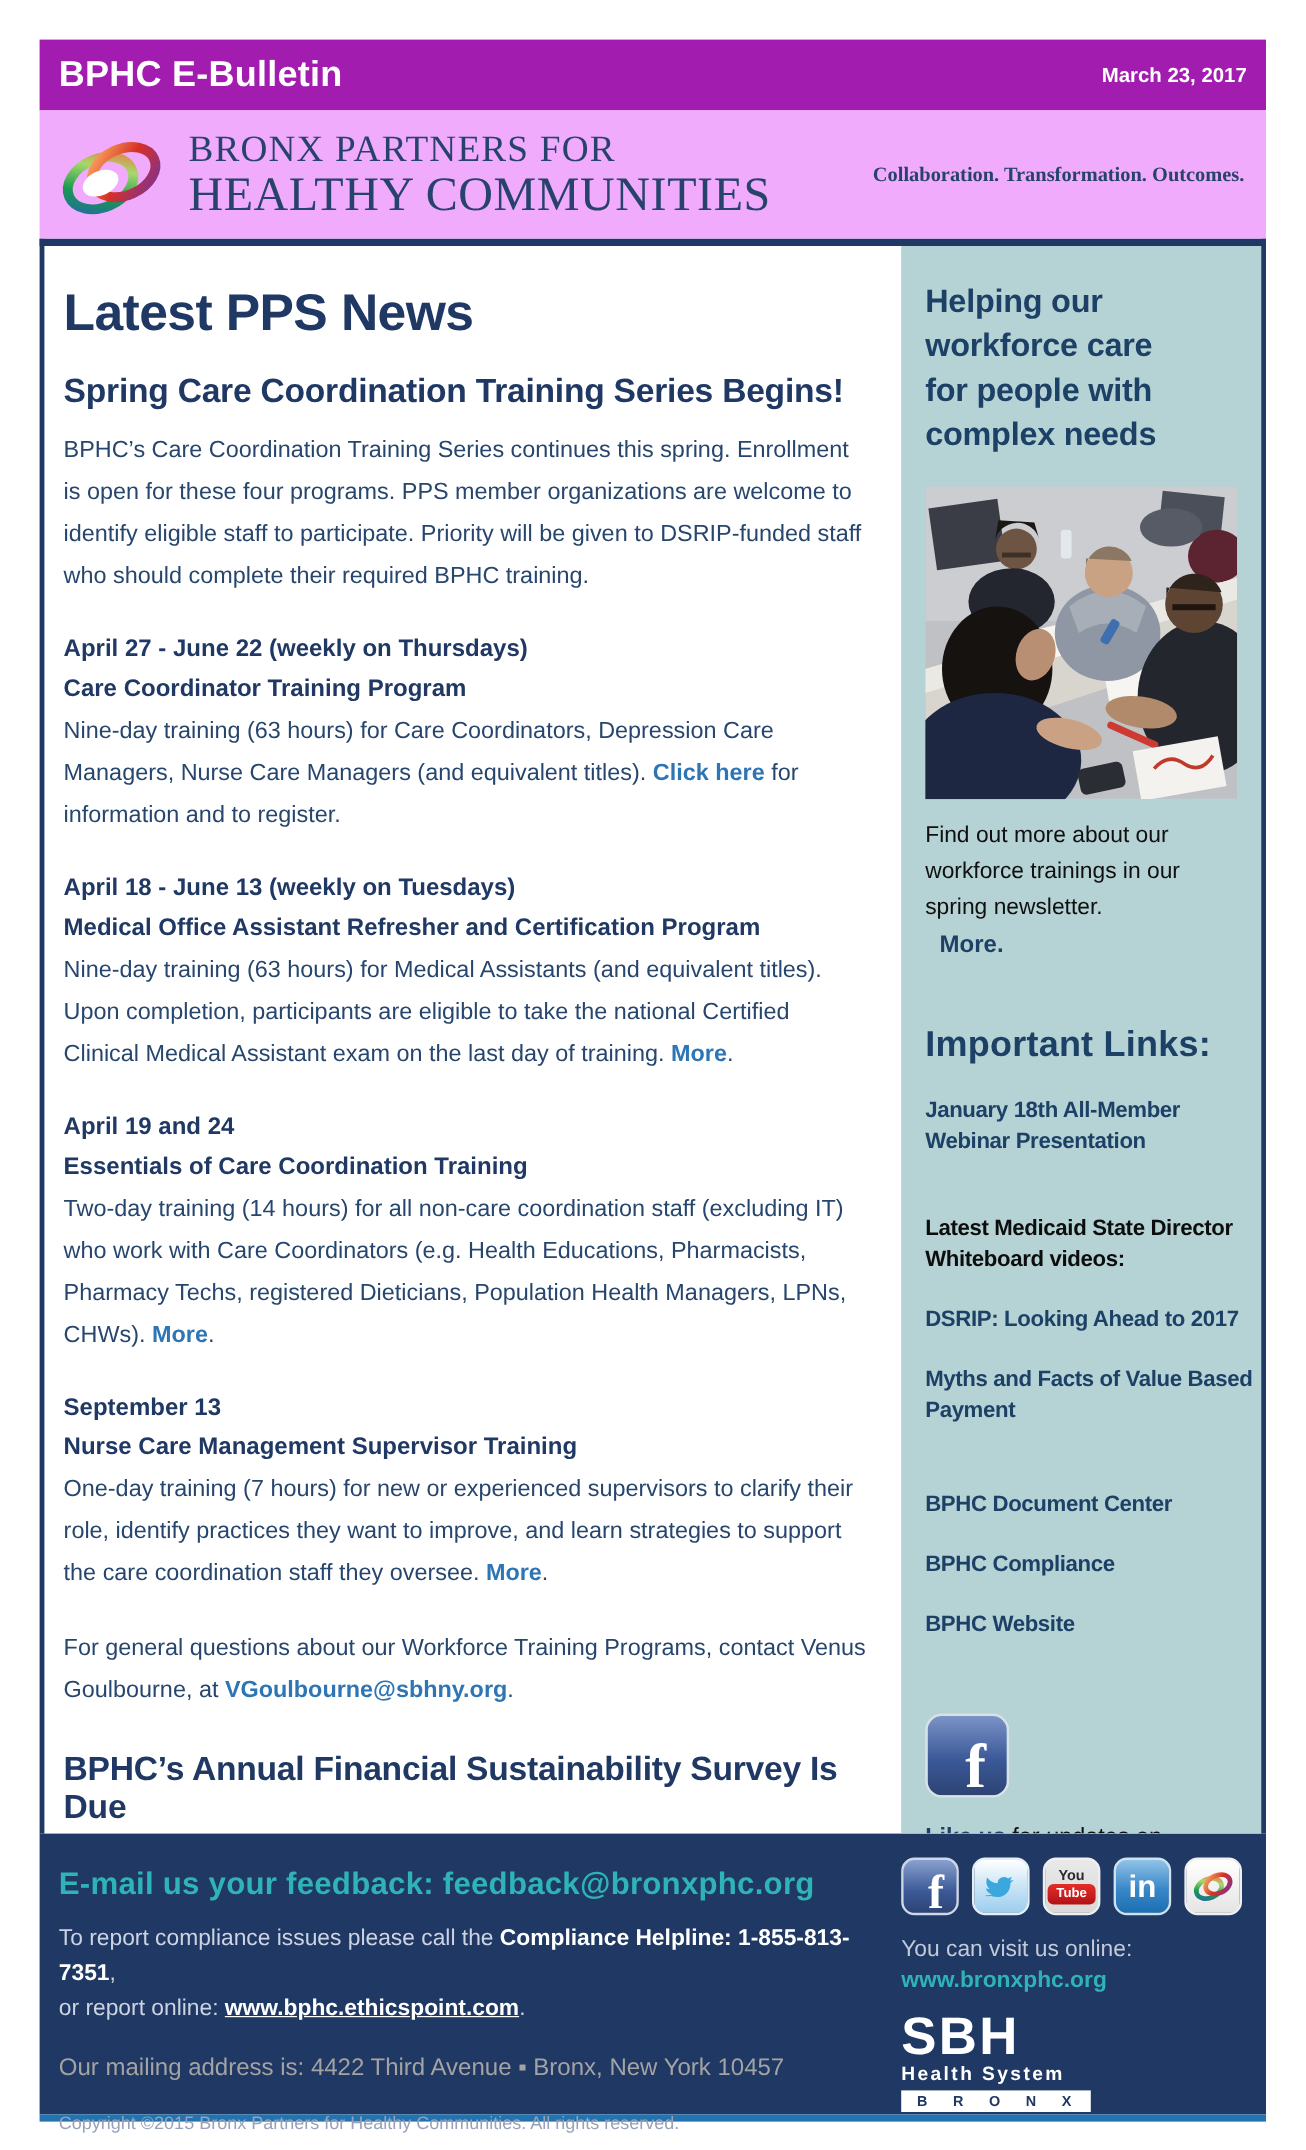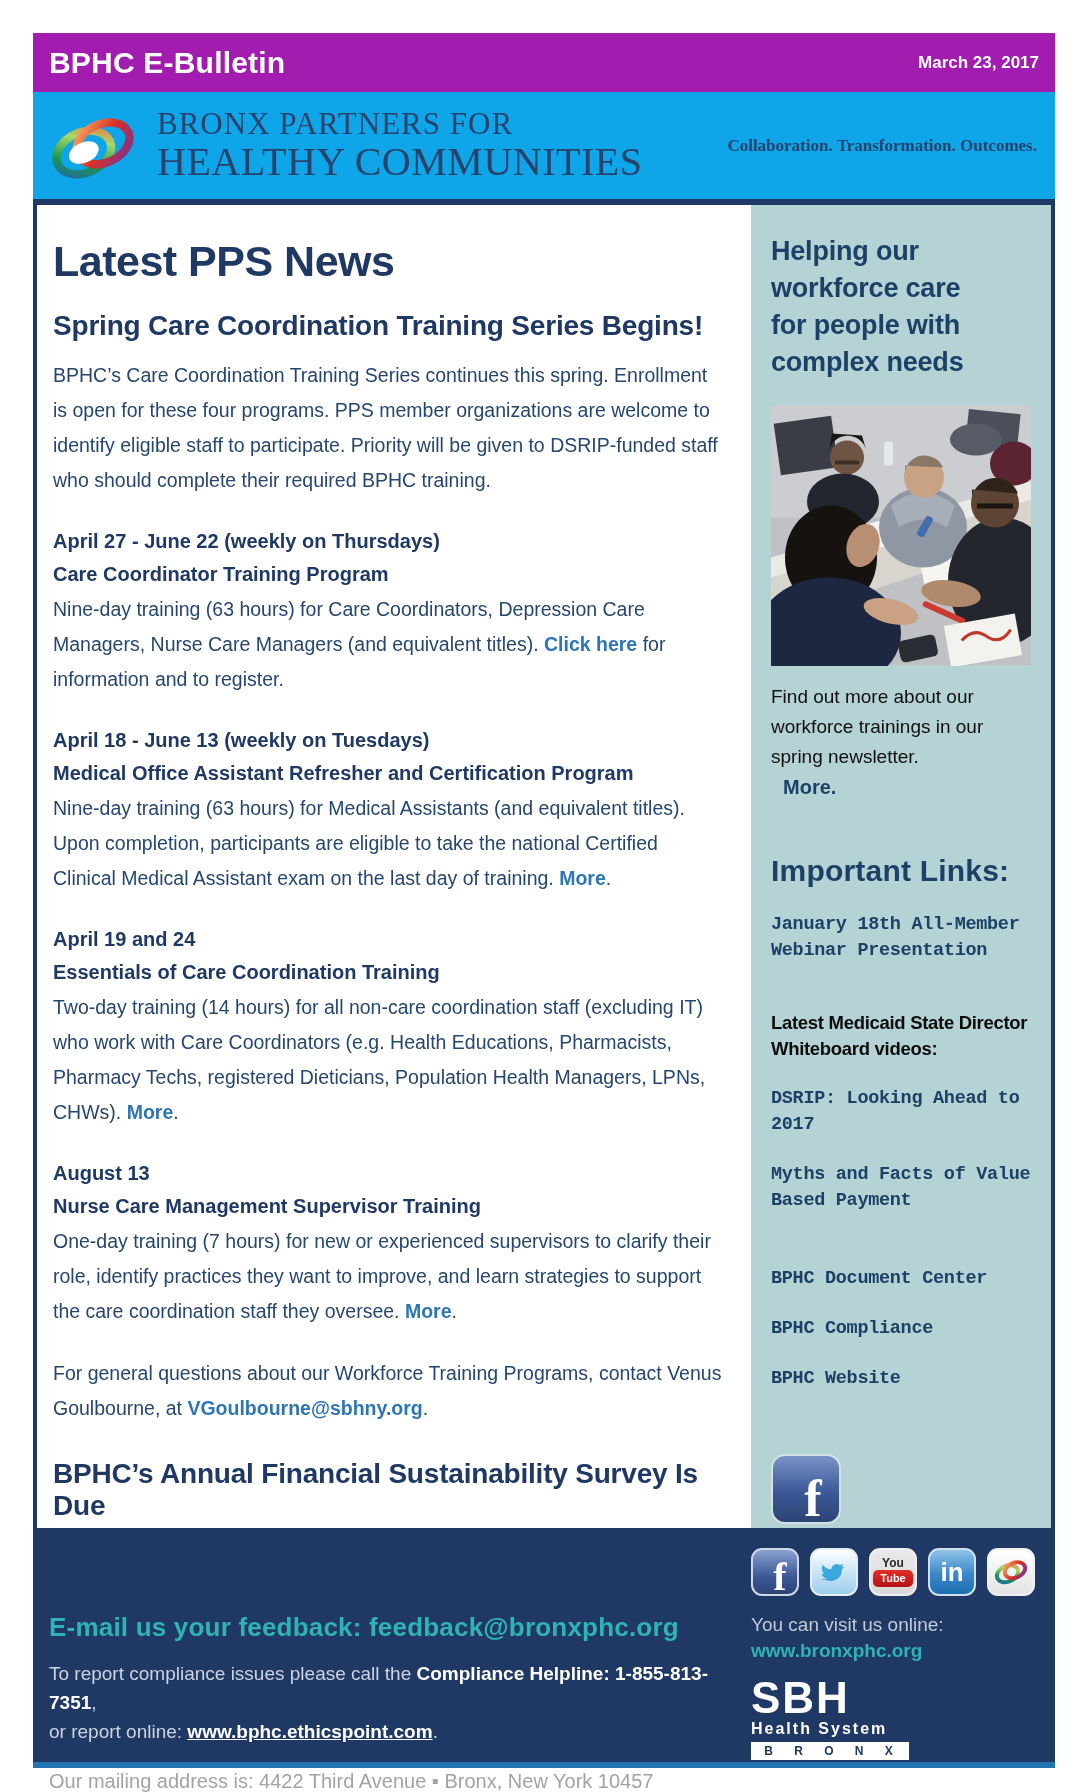--- a/index.html
+++ b/index.html
@@ -6,21 +6,21 @@
   body{font-family:"Liberation Sans","DejaVu Sans",sans-serif;}
   .page{position:relative;width:1088px;height:1792px;background:#ffffff;overflow:hidden;}
   .frame{position:absolute;left:33px;top:33px;width:1022px;}
 
   
   .topbar{height:59px;background:#a21caf;display:flex;align-items:center;justify-content:space-between;padding:0 16px;box-sizing:border-box;}
   .topbar-title{color:#ffffff;font-size:30px;font-weight:bold;letter-spacing:.2px;}
   .topbar-date{color:#ffffff;font-size:17px;font-weight:bold;text-align:right;}
 
   
-  .brandband{height:107px;background:#0ea5e9;display:flex;align-items:center;padding:0 14px;box-sizing:border-box;}
+  .brandband{height:107px;background:#f0abfc;display:flex;align-items:center;padding:0 14px;box-sizing:border-box;}
   .logo-svg{width:92px;height:84px;flex:0 0 auto;margin-top:4px;}
   .brand-text{margin-left:18px;color:#27426b;font-family:"Liberation Serif","DejaVu Serif",serif;line-height:1.05;}
   .brand-line1{font-size:31px;letter-spacing:1px;}
   .brand-line2{font-size:40px;letter-spacing:.5px;}
   .tagline{margin-left:auto;color:#27426b;font-family:"Liberation Serif","DejaVu Serif",serif;font-size:17px;font-weight:600;padding-right:4px;}
 
   
   .content{display:flex;height:1329px;box-sizing:border-box;border-top:6px solid #1f3864;border-left:4px solid #1f3864;border-right:4px solid #1f3864;background:#ffffff;overflow:hidden;}
   .main{width:714px;box-sizing:border-box;padding:26px 26px 0 16px;overflow:hidden;border-radius:32px;}
   .sidebar{width:300px;box-sizing:border-box;background:#b5d2d4;padding:28px 2px 0 20px;overflow:hidden;}
@@ -33,31 +33,31 @@
   .prog-dates,.prog-name{color:#1f3864;font-size:20px;font-weight:bold;line-height:33px;}
   .program p.body{margin-top:1px;}
   a.link{color:#2e75b6;font-weight:bold;text-decoration:none;cursor:pointer;}
 
   
   .side-h{margin:0;color:#1d4166;font-size:27px;font-weight:bold;line-height:37px;max-width:222px;letter-spacing:-0.2px;}
   .photo{margin-top:24px;width:260px;height:261px;overflow:hidden;}
   .caption{margin:16px 0 0 0;color:#101010;font-size:19px;line-height:30px;max-width:240px;}
   a.caption-more{display:block;color:#1d4166;font-weight:bold;font-size:20px;text-decoration:none;cursor:pointer;margin-left:12px;}
   .links-h{margin:52px 0 0 0;color:#1d4166;font-size:30px;font-weight:bold;letter-spacing:.2px;}
-  a.s-link{display:block;color:#1d4166;font-size:18.5px;font-weight:bold;line-height:26px;text-decoration:none;cursor:pointer;letter-spacing:-0.3px;font-family:Liberation Mono, monospace;}
+  a.s-link{display:block;color:#1d4166;font-size:18.5px;font-weight:bold;line-height:26px;text-decoration:none;cursor:pointer;letter-spacing:-0.3px;}
   .s-label{color:#0d0d0d;font-size:18.5px;font-weight:bold;line-height:26px;letter-spacing:-0.3px;}
   .gap24{margin-top:24px;} .gap46{margin-top:46px;} .gap52{margin-top:52px;}
   .fb-big{margin-top:62px;width:66px;height:66px;border-radius:14px;background:linear-gradient(#7b93c7 0%,#3b5998 55%,#2d4373 100%);border:2px solid #d7e2e6;display:flex;align-items:flex-end;justify-content:center;cursor:pointer;}
   .fb-big span{color:#ffffff;font-size:52px;font-weight:bold;font-family:"Liberation Serif","DejaVu Serif",serif;line-height:.86;margin-right:-14px;}
   .like-p{margin:18px 0 0 0;color:#101010;font-size:19.5px;line-height:31px;max-width:230px;}
   a.like-link{color:#1d4166;font-weight:bold;text-decoration:none;cursor:pointer;}
 
   
   .footer{height:234px;background:#1f3864;display:flex;box-sizing:border-box;}
-  .f-left{width:714px;box-sizing:border-box;padding:39px 10px 0 16px;margin-top:45px;}
+  .f-left{width:714px;box-sizing:border-box;padding:26px 10px 0 16px;}
   .f-right{width:308px;box-sizing:border-box;padding:20px 0 0 4px;}
   .feedback{color:#2fb3b6;font-size:26px;font-weight:bold;letter-spacing:.2px;cursor:pointer;}
   .f-line{margin-top:16px;color:#ccd3e2;font-size:19px;line-height:29px;}
   .f-line .wbold{color:#ffffff;font-weight:bold;}
   a.f-ulink{color:#ffffff;font-weight:bold;text-decoration:underline;cursor:pointer;}
   .mailing{margin-top:24px;color:#a3a3a3;font-size:20px;}
   .copyright{margin-top:26px;color:#97a1b9;font-size:15px;}
   .social-row{display:flex;gap:11px;}
   .s-icon{width:48px;height:48px;border-radius:11px;box-sizing:border-box;cursor:pointer;display:flex;align-items:center;justify-content:center;overflow:hidden;}
   .ic-fb{background:linear-gradient(#8aa0cf 0%,#3b5998 60%,#2d4373 100%);border:2px solid #cfd8e8;align-items:flex-end;}
@@ -133,21 +133,21 @@
           <p class="body"><span>Nine-day training (63 hours) for Medical Assistants (and equivalent titles). Upon completion, participants are eligible to take the national Certified Clinical Medical Assistant exam on the last day of training. </span><a class="link">More</a><span>.</span></p>
         </div>
 
         <div class="program">
           <div class="prog-dates">April 19 and 24</div>
           <div class="prog-name">Essentials of Care Coordination Training</div>
           <p class="body"><span>Two-day training (14 hours) for all non-care coordination staff (excluding IT) who work with Care Coordinators (e.g. Health Educations, Pharmacists, Pharmacy Techs, registered Dieticians, Population Health Managers, LPNs, CHWs). </span><a class="link">More</a><span>.</span></p>
         </div>
 
         <div class="program">
-          <div class="prog-dates">August 13</div>
+          <div class="prog-dates">September 13</div>
           <div class="prog-name">Nurse Care Management Supervisor Training</div>
           <p class="body"><span>One-day training (7 hours) for new or experienced supervisors to clarify their role, identify practices they want to improve, and learn strategies to support the care coordination staff they oversee. </span><a class="link">More</a><span>.</span></p>
         </div>
 
         <p class="body" style="margin-top:27px;"><span>For general questions about our Workforce Training Programs, contact Venus Goulbourne, at </span><a class="link">VGoulbourne@sbhny.org</a><span>.</span></p>
 
         <h2 class="art-h" style="margin-top:32px;">BPHC’s Annual Financial Sustainability Survey Is Due</h2>
 
       </main>
 

